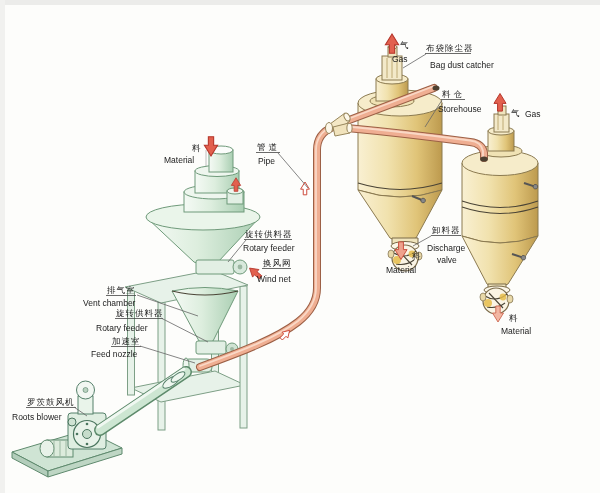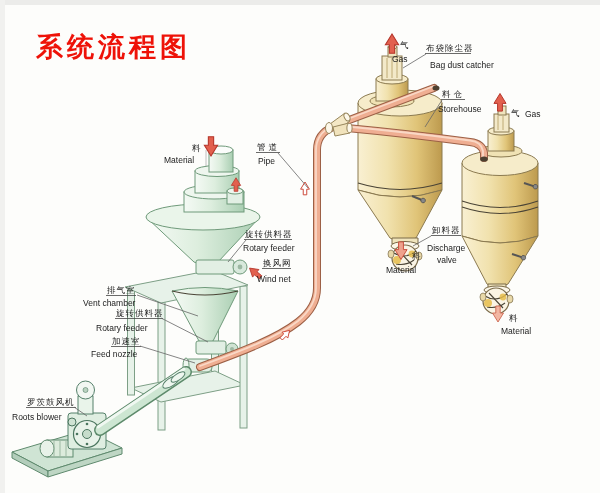--- a/index.html
+++ b/index.html
@@ -25,21 +25,20 @@
   .frameShape{fill:#e7f2e9;stroke:#7d9f86;stroke-width:1;}
   .mech{fill:#e2efe4;stroke:#6f9a7a;stroke-width:1;}
   .vane{stroke:#4a4436;stroke-width:1.1;fill:none;}
 </style>
 </head>
 <body>
 
 <div id="stage">
   <div class="scan-top"></div>
   <div class="scan-left"></div>
-  <div id="title">系统流程图</div>
 
   <svg width="600" height="493" viewBox="0 0 600 493">
     <defs>
       <linearGradient id="gSilo" x1="0" y1="0" x2="1" y2="0">
         <stop offset="0" stop-color="#f9f0d2"></stop>
           <stop offset="0.35" stop-color="#f1e2ae"></stop>
         <stop offset="0.7" stop-color="#e0c478"></stop>
           <stop offset="1" stop-color="#bd9a4e"></stop>
       </linearGradient>
       <linearGradient id="gHop" x1="0" y1="0" x2="1" y2="0">

